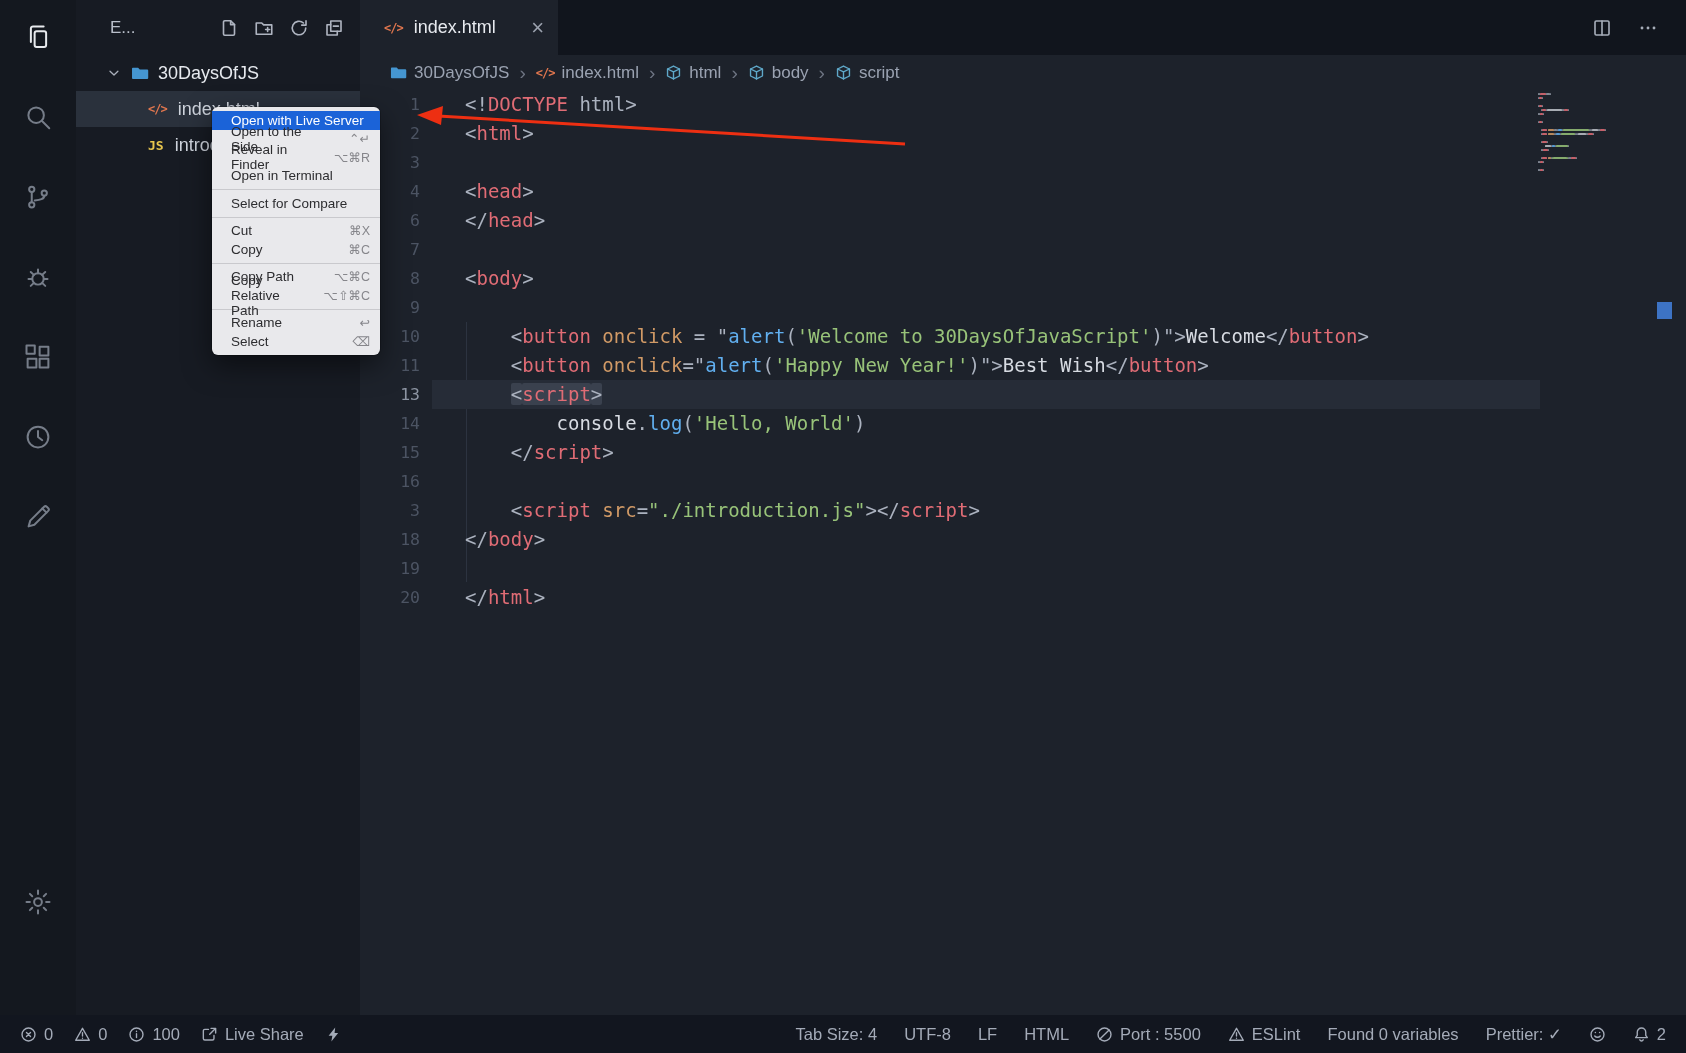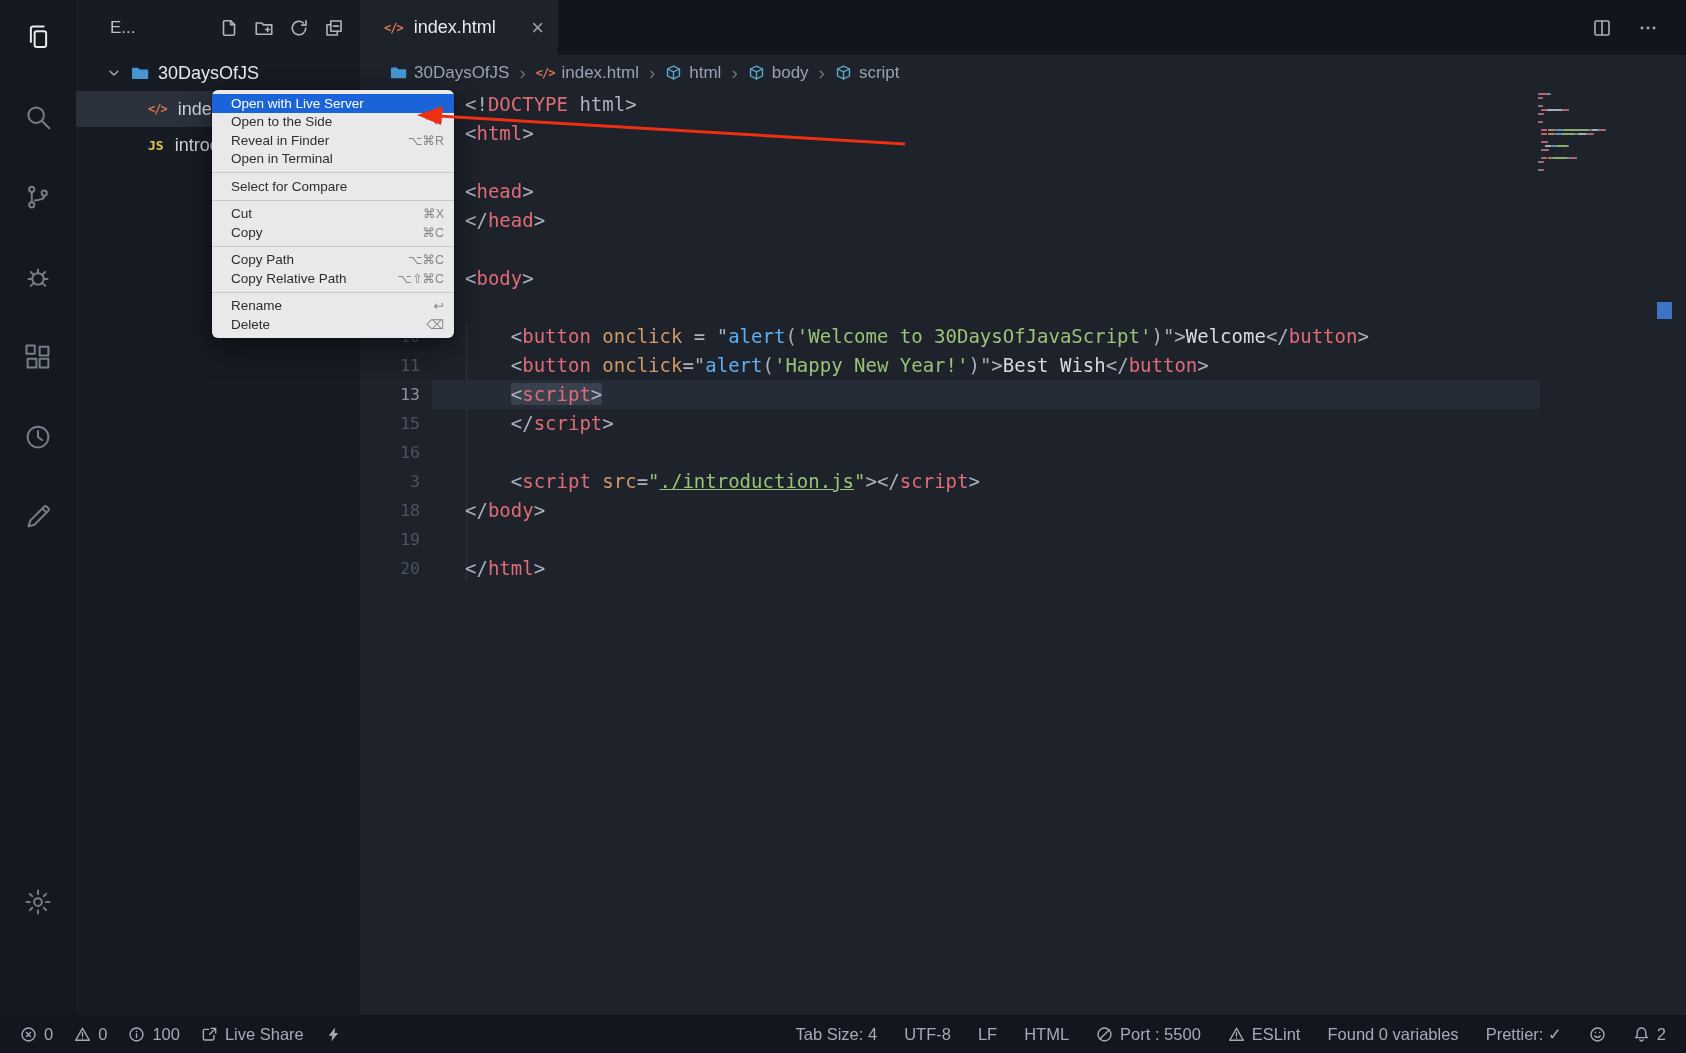--- a/index.html
+++ b/index.html
@@ -48,21 +48,21 @@
 #lines{position:absolute;top:0;left:0;right:0}
 .code-line{height:29px;line-height:29px;display:flex;position:relative}
 .ln{width:60px;flex:none;text-align:right;color:#4c5463;font-size:16.5px;position:relative;z-index:1}
 .lc{padding-left:45px;white-space:pre;position:relative;z-index:1}
 .code-line.cur::before{content:"";position:absolute;left:72px;right:146px;top:0;bottom:0;background:#262c37}
 .code-line.cur .ln{color:#8d95a3}
 .tk-punc,.tk-sp{color:#abb2bf}
 .tk-tag{color:var(--tag_red,#e06c75)}
 .tk-attr{color:var(--attr_orange,#d19a66)}
 .tk-str{color:var(--string_green,#98c379)}
-.tk-stru{color:var(--string_green,#98c379);text-decoration:underline}
+.tk-stru{color:var(--string_green,#98c379);}
 .tk-func{color:var(--func_blue,#61afef)}
 .tk-text{color:#d7dbe2}
 .tk-bg{background:#3a414e;border-radius:2px}
 .indent-guide{position:absolute;left:106px;top:232px;height:260px;width:1px;background:#2c3340;z-index:0}
 .minimap{position:absolute;top:3px;right:46px;width:102px;z-index:2;cursor:pointer}
 .mm-row{height:3px;margin-bottom:1px;white-space:nowrap;font-size:0}
 .mm{display:inline-block;height:2.2px;vertical-align:top;border-radius:.5px}
 .mm-punc{background:rgba(171,178,191,.7)}
 .mm-tag{background:rgba(224,108,117,.85)}
 .mm-attr{background:rgba(209,154,102,.85)}
@@ -71,21 +71,21 @@
 .mm-text{background:rgba(215,219,226,.75)}
 .mm-sp{background:transparent}
 .overview-marker{position:absolute;right:14px;top:212px;width:15px;height:17px;background:#3d73c4;z-index:2}
 
 .statusbar{height:38px;background:#12161f;display:flex;align-items:center;padding:0 20px;font-size:16.5px;color:#a4abb8;flex:none}
 #sb-left{display:flex;align-items:center;gap:21px}
 #sb-right{margin-left:auto;display:flex;align-items:center;gap:27px}
 .sb-item{display:flex;align-items:center;gap:7px;cursor:pointer;white-space:nowrap}
 .sb-item .svgi{width:17px;height:17px}
 
-.ctx-menu{position:absolute;left:212px;top:90px;width:242px;background:#e9e9ec;border-radius:6px;box-shadow:0 10px 28px rgba(0,0,0,.5),0 0 0 1px rgba(0,0,0,.18);padding:4px 0;z-index:60;font-size:13.5px;color:#2d2d30}
+.ctx-menu{position:absolute;left:212px;top:107px;width:168px;background:#e9e9ec;border-radius:6px;box-shadow:0 10px 28px rgba(0,0,0,.5),0 0 0 1px rgba(0,0,0,.18);padding:4px 0;z-index:60;font-size:13.5px;color:#2d2d30}
 .menu-item{display:flex;align-items:center;justify-content:space-between;height:18.5px;padding:0 10px 0 19px;cursor:pointer}
 .menu-item.hi{background:var(--menu_highlight,#1b63d8);color:#fff}
 .menu-item .sc{color:#86868b;margin-left:18px;font-size:12.5px}
 .menu-sep{height:1px;background:#c9c9cd;margin:4px 0}
 
 .annotation{position:absolute;left:905px;top:90px;width:303px;border:2px solid var(--annotation_red,#e8330f);padding:9px 4px;z-index:55;text-align:center;background:transparent}
 .ann-line{color:var(--annotation_red,#e8330f);font-size:19.5px;line-height:27px}
 .arrow-svg{position:absolute;left:412px;top:100px;z-index:62;pointer-events:none}
 .svgi{display:block}
 </style>
@@ -358,20 +358,24 @@
               <span class="ln">10</span>
               <span class="lc"><span class="tk-sp">    </span><span class="tk-punc">&lt;</span><span class="tk-tag">button</span><span class="tk-sp"> </span><span class="tk-attr">onclick</span><span class="tk-punc"> = </span><span class="tk-punc">"</span><span class="tk-func">alert</span><span class="tk-punc">(</span><span class="tk-str">'Welcome to 30DaysOfJavaScript'</span><span class="tk-punc">)</span><span class="tk-punc">"</span><span class="tk-punc">&gt;</span><span class="tk-text">Welcome</span><span class="tk-punc">&lt;/</span><span class="tk-tag">button</span><span class="tk-punc">&gt;</span></span>
             </div>
             <div class="code-line">
               <span class="ln">11</span>
               <span class="lc"><span class="tk-sp">    </span><span class="tk-punc">&lt;</span><span class="tk-tag">button</span><span class="tk-sp"> </span><span class="tk-attr">onclick</span><span class="tk-punc">=</span><span class="tk-punc">"</span><span class="tk-func">alert</span><span class="tk-punc">(</span><span class="tk-str">'Happy New Year!'</span><span class="tk-punc">)</span><span class="tk-punc">"</span><span class="tk-punc">&gt;</span><span class="tk-text">Best Wish</span><span class="tk-punc">&lt;/</span><span class="tk-tag">button</span><span class="tk-punc">&gt;</span></span>
             </div>
             <div class="code-line cur">
               <span class="ln">13</span>
               <span class="lc"><span class="tk-sp">    </span><span class="tk-punc tk-bg">&lt;</span><span class="tk-tag tk-bg">script</span><span class="tk-punc tk-bg">&gt;</span></span>
+            </div>
+            <div class="code-line">
+              <span class="ln">14</span>
+              <span class="lc"><span class="tk-sp">        </span><span class="tk-text">console</span><span class="tk-punc">.</span><span class="tk-func">log</span><span class="tk-punc">(</span><span class="tk-str">'Hello, World'</span><span class="tk-punc">)</span></span>
             </div>
             <div class="code-line">
               <span class="ln">15</span>
               <span class="lc"><span class="tk-sp">    </span><span class="tk-punc">&lt;/</span><span class="tk-tag">script</span><span class="tk-punc">&gt;</span></span>
             </div>
             <div class="code-line">
               <span class="ln">16</span>
               <span class="lc"></span>
             </div>
             <div class="code-line">
@@ -559,21 +563,21 @@
       <div class="menu-item">
         <span>Copy Relative Path</span>
         <span class="sc">⌥⇧⌘C</span>
       </div>
       <div class="menu-sep"></div>
       <div class="menu-item">
         <span>Rename</span>
         <span class="sc">↩</span>
       </div>
       <div class="menu-item">
-        <span>Delete</span>
+        <span>Select</span>
         <span class="sc">⌫</span>
       </div>
     </div>
   <svg class="arrow-svg" width="500" height="60">
     <line x1="493" y1="44" x2="26" y2="16" stroke="#ed2f12" stroke-width="3"></line>
     <polygon points="5,15 31,6 29,25" fill="#ed2f12"></polygon>
   </svg>
 </div>
 
 </body></html>

